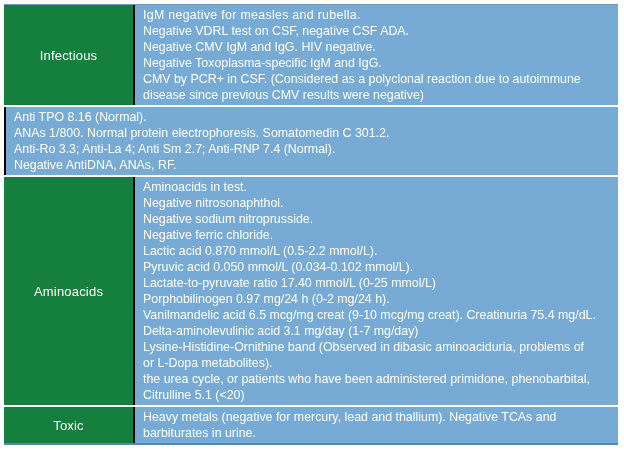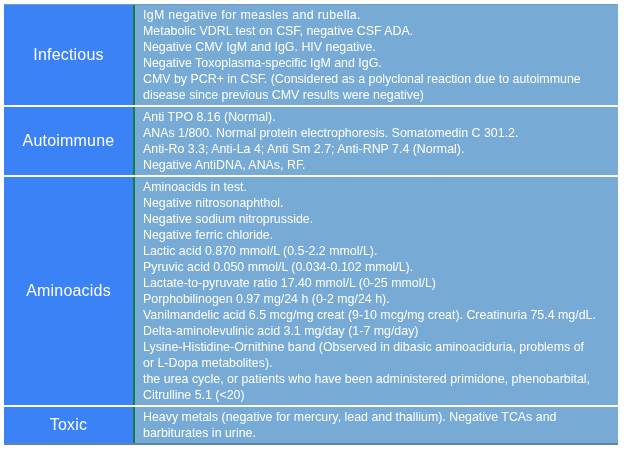--- a/index.html
+++ b/index.html
@@ -26,34 +26,34 @@
     display: flex;
     align-items: stretch;
     border-top: 2px solid #ffffff;
   }
   .lab-row:first-child {
     border-top: none;
   }
   .category-cell {
     width: 129px;
     flex: 0 0 129px;
-    background: #3b82f6;
+    background: #15803d;
     color: #ffffff;
     display: flex;
     align-items: center;
     justify-content: center;
     text-align: center;
-    font-size: 16px;
+    font-size: 13px;
     letter-spacing: 0.2px;
   }
   .findings-cell {
     flex: 1 1 auto;
     background: #77aad4;
     color: #ffffff;
-    border-left: 2px solid #15803d;
+    border-left: 2px solid #000000;
     padding: 2px 6px 2px 8px;
     font-size: 12.4px;
     line-height: 16px;
   }
   .finding-line {
     white-space: nowrap;
   }
   
   .lab-row:first-child .finding-line:first-child {
     letter-spacing: 0.3px;
@@ -63,32 +63,29 @@
 <body>
 
 <div class="page">
   <div class="lab-table" id="lab-table">
   <div class="lab-row">
     <div class="category-cell">
       <span>Infectious</span>
     </div>
     <div class="findings-cell">
           <div class="finding-line">IgM negative for measles and rubella.</div>
-          <div class="finding-line">Metabolic VDRL test on CSF, negative CSF ADA.</div>
+          <div class="finding-line">Negative VDRL test on CSF, negative CSF ADA.</div>
           <div class="finding-line">Negative CMV IgM and IgG. HIV negative.</div>
           <div class="finding-line">Negative Toxoplasma-specific IgM and IgG.</div>
           <div class="finding-line">CMV by PCR+ in CSF. (Considered as a polyclonal reaction due to autoimmune</div>
           <div class="finding-line">disease since previous CMV results were negative)</div>
         </div>
   </div>
 
   <div class="lab-row">
-    <div class="category-cell">
-      <span>Autoimmune</span>
-    </div>
     <div class="findings-cell">
           <div class="finding-line">Anti TPO 8.16 (Normal).</div>
           <div class="finding-line">ANAs 1/800. Normal protein electrophoresis. Somatomedin C 301.2.</div>
           <div class="finding-line">Anti-Ro 3.3; Anti-La 4; Anti Sm 2.7; Anti-RNP 7.4 (Normal).</div>
           <div class="finding-line">Negative AntiDNA, ANAs, RF.</div>
         </div>
   </div>
 
   <div class="lab-row">
     <div class="category-cell">

